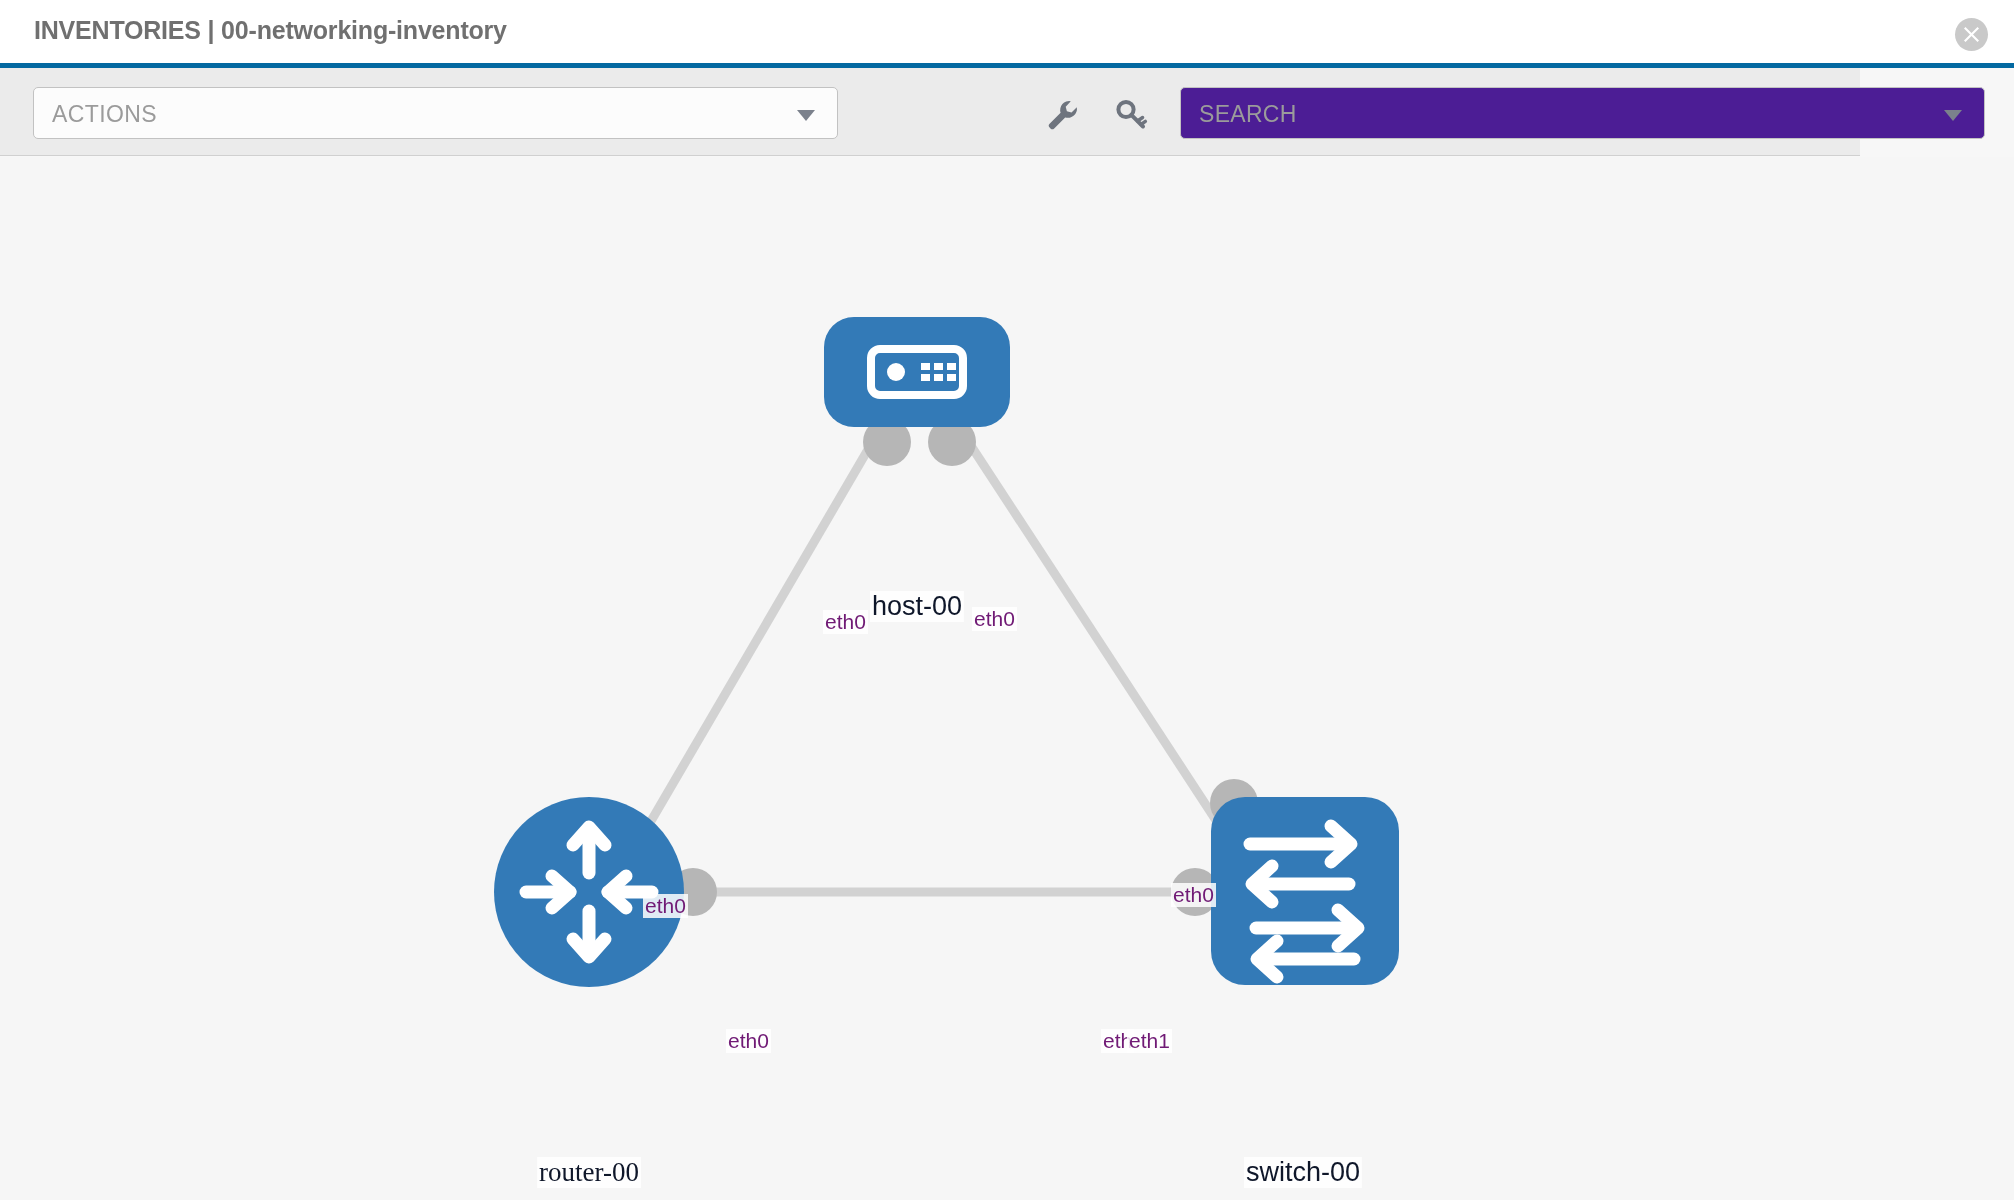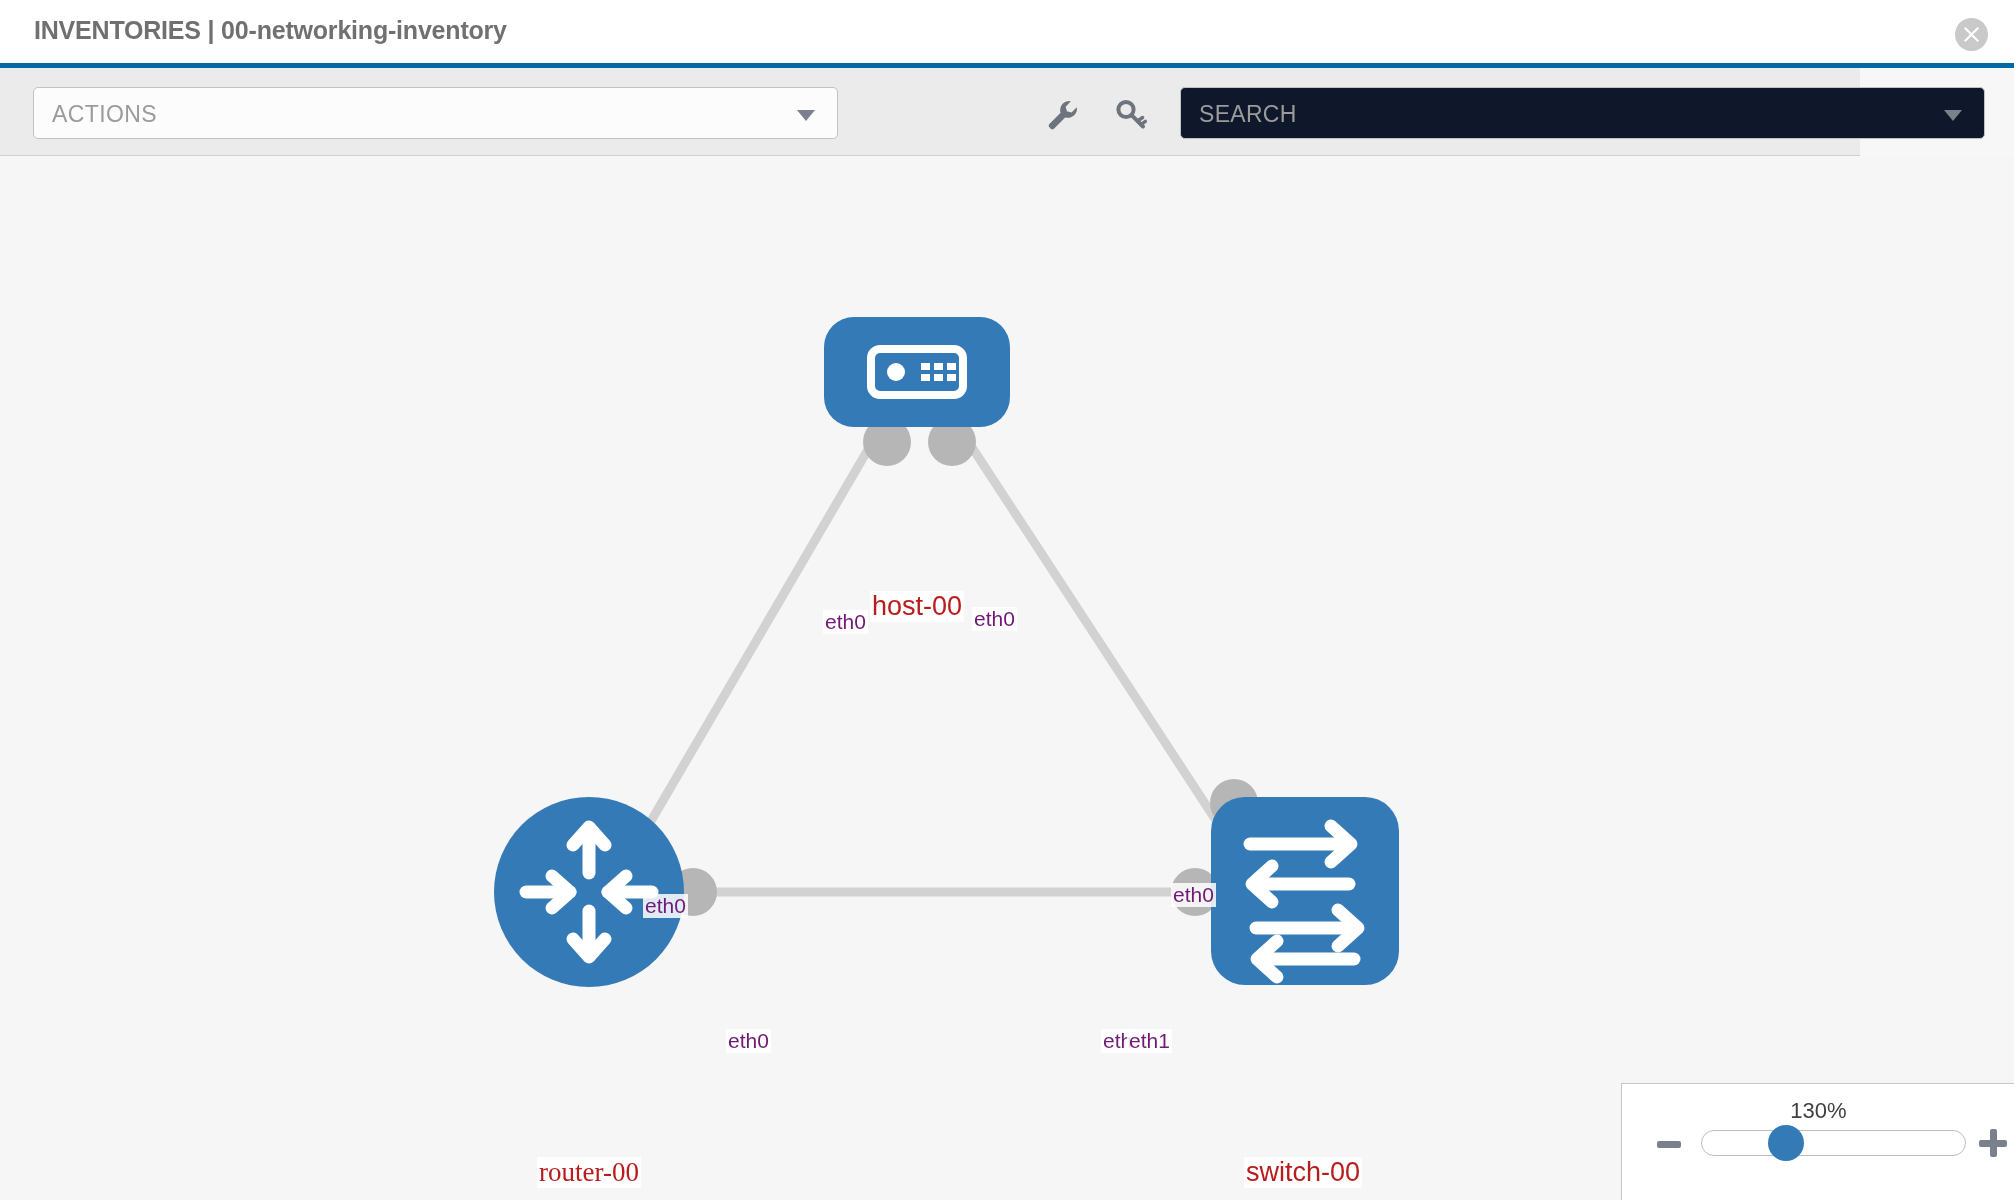--- a/index.html
+++ b/index.html
@@ -86,21 +86,21 @@
     width: 36px; height: 36px;
     cursor: pointer;
   }
   .tool-icon.wrench { left: 1044px; }
   .tool-icon.key    { left: 1113px; }
 
   .search-box {
     position: absolute;
     left: 1180px; top: 19px;
     width: 805px; height: 52px;
-    background: #0f172a;
+    background: #4c1d95;
     border: 1px solid #c2c2c2;
     border-radius: 5px;
     cursor: text;
   }
   .search-placeholder {
     position: absolute;
     left: 18px; top: 13px;
     font-size: 23px;
     color: #9b9b9b;
     letter-spacing: 0.3px;
@@ -117,21 +117,21 @@
   .topology-svg {
     position: absolute;
     left: 0; top: 0;
     width: 2014px; height: 1043px;
   }
 
   
   .node-label {
     position: absolute;
     font-size: 27px;
-    color: #b91c1c;
+    color: #0f172a;
     background: rgba(255,255,255,0.82);
     white-space: nowrap;
     padding: 0 2px;
     transform: translateX(-50%);
     text-align: center;
   }
   .edge-label {
     position: absolute;
     font-size: 21px;
     color: #701a75;
@@ -315,21 +315,14 @@
 
     <div class="edge-label" style="left:823px;  top:453px;">eth0</div>
     <div class="edge-label" style="left:972px;  top:450px;">eth0</div>
     <div class="edge-label" style="left:643px;  top:737px;">eth0</div>
     <div class="edge-label" style="left:1171px; top:726px;">eth0</div>
     <div class="edge-label" style="left:726px;  top:872px;">eth0</div>
     <div class="edge-label" style="left:1101px; top:872px;">eth</div>
     <div class="edge-label" style="left:1127px; top:872px;">eth1</div>
   </div>
 
-  <div class="zoom-panel">
-    <div class="zoom-value">130%</div>
-    <div class="zoom-minus"></div>
-    <div class="zoom-track"></div>
-    <div class="zoom-thumb"></div>
-    <div class="zoom-plus"></div>
-  </div>
 
 </div>
 
 </body></html>

